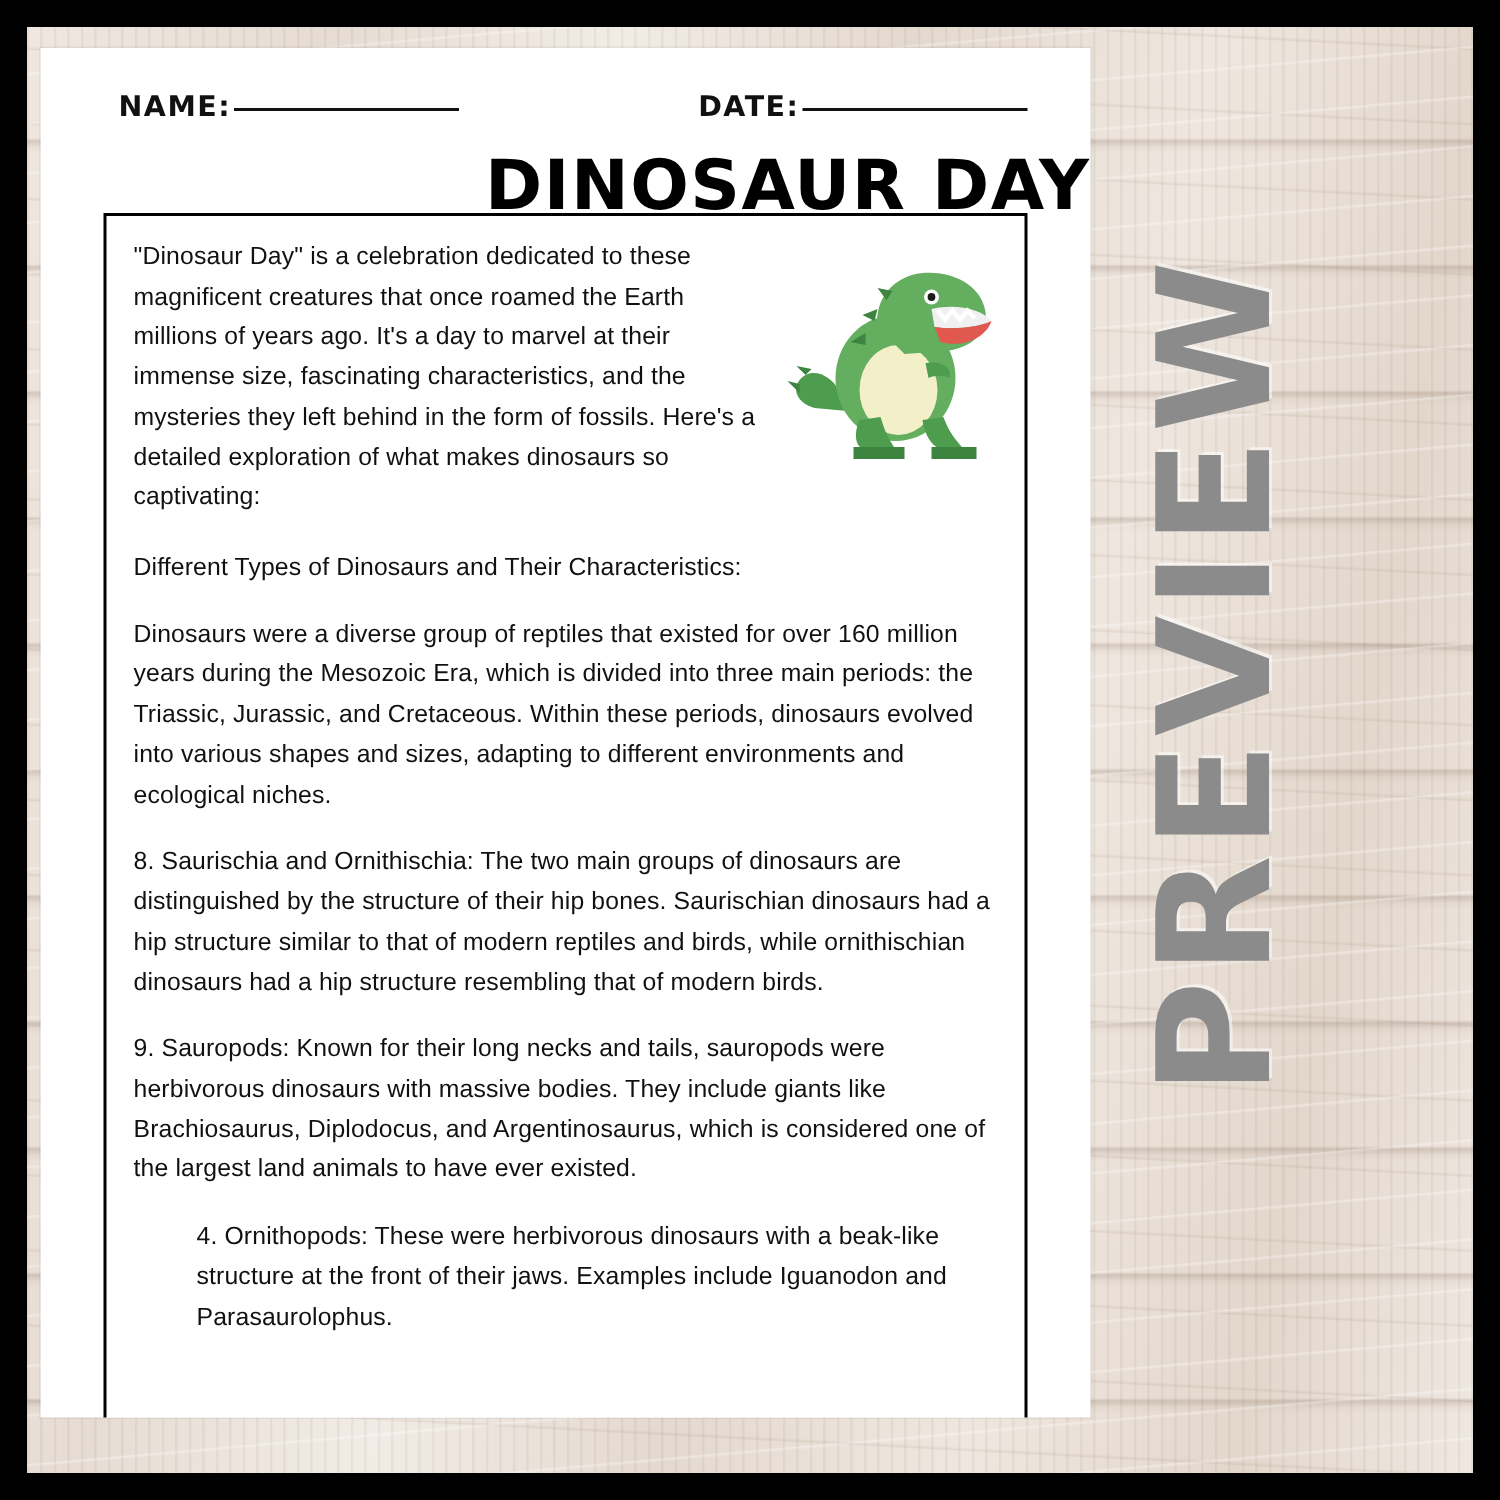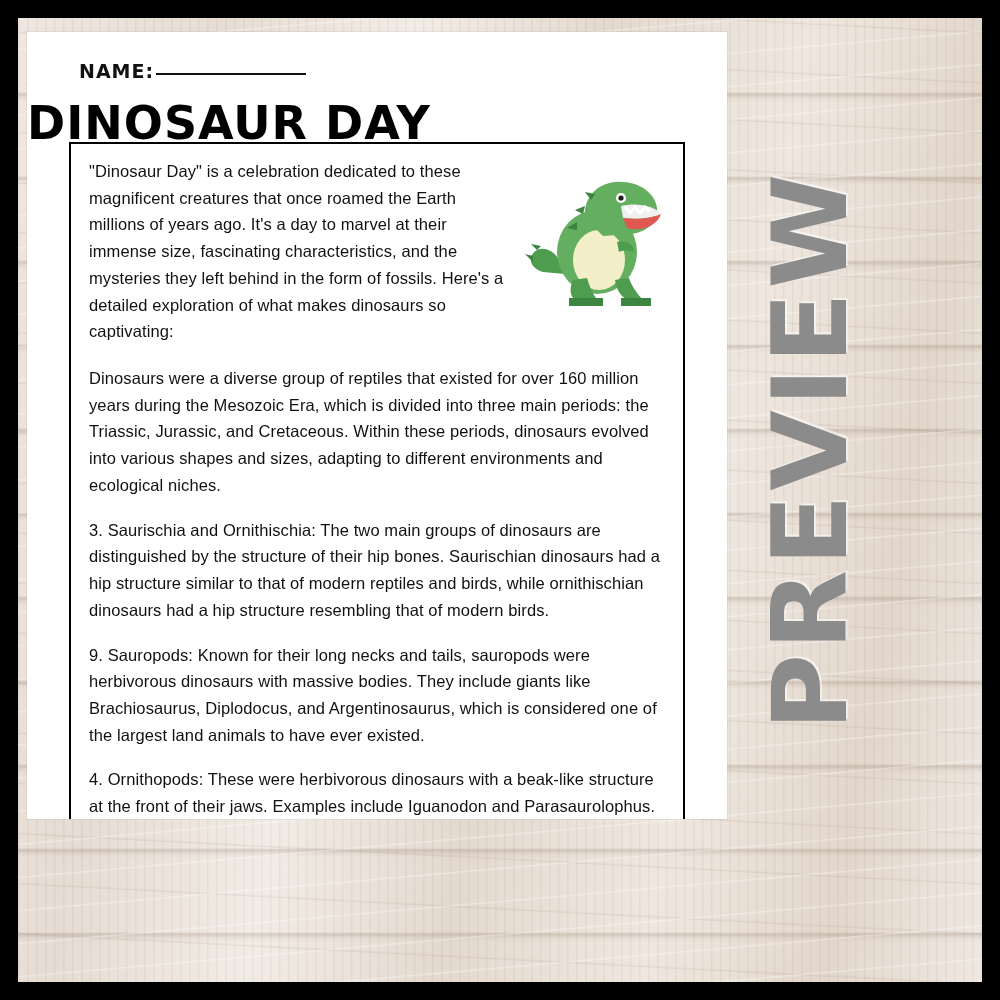--- a/index.html
+++ b/index.html
@@ -59,21 +59,21 @@
     letter-spacing: 4px;
     color: #8b8b8b;
     text-shadow: 2px 2px 0 rgba(255,255,255,0.55);
     white-space: nowrap;
   }
 
   
   #page {
     position: absolute;
     left: 27px; top: 32px;
-    width: 700px; height: 787px;
+    width: 700px; height: 913px;
     background: #ffffff;
     box-shadow: 0 0 0 1px rgba(0,0,0,0.05);
     overflow: hidden;
   }
   .namedate {
     display: flex;
     justify-content: space-between;
     padding: 28px 42px 0 52px;
     font-family: "DejaVu Sans", sans-serif;
     font-size: 19px;
@@ -84,21 +84,21 @@
   .namedate .field { white-space: nowrap; }
   .namedate .line {
     display: inline-block;
     width: 150px;
     border-bottom: 2px solid #111;
     vertical-align: 3px;
     margin-left: 2px;
   }
   h1#sheet-title {
     margin: 14px 0 0 0;
-    text-align: left;
+    text-align: right;
     font-family: "DejaVu Sans", sans-serif;
     font-size: 46px;
     font-weight: 700;
     letter-spacing: 1px;
     color: #000;
   }
 
   #body-box {
     position: absolute;
     left: 42px; top: 110px;
@@ -110,21 +110,21 @@
   }
   .para {
     font-family: "Liberation Sans", sans-serif;
     font-size: 16.5px;
     line-height: 1.62;
     color: #111;
     margin: 0 0 18px 0;
     letter-spacing: 0.1px;
   }
   .para.first { margin-bottom: 20px; }
-  .para.last { margin-bottom: 0; }
+  .para.last { margin-bottom: 0; margin-left: 42px; }
 
   
   #dino {
     float: right;
     width: 140px;
     height: 150px;
     margin: 2px 0 4px 12px;
   }
 </style>
 </head>
@@ -136,20 +136,23 @@
 
   <div id="preview-watermark">
     <span>PREVIEW</span>
   </div>
 
   <div id="page">
 
     <div class="namedate">
       <div class="field">
         <span>NAME:</span><span class="line"></span>
+      </div>
+      <div class="field">
+        <span>DATE:</span><span class="line"></span>
       </div>
     </div>
 
     <h1 id="sheet-title">DINOSAUR DAY</h1>
 
     <div id="body-box">
 
       <svg id="dino" viewBox="0 0 140 150" aria-hidden="true">
 
         <path d="M18 112 C4 108 2 96 12 90 C20 86 30 92 34 100 L40 114 Z" fill="#4e9c4e"></path>
@@ -172,20 +175,21 @@
         <path d="M98 58 C112 60 128 58 136 54 C132 66 116 72 102 68 Z" fill="#e0584f"></path>
         <path d="M100 47 l5 6 l5 -6 l5 6 l5 -6 l5 5" fill="none" stroke="#ffffff" stroke-width="3"></path>
 
         <circle cx="96" cy="38" r="5" fill="#ffffff"></circle>
         <circle cx="96" cy="38" r="2.6" fill="#1b1b1b"></circle>
 
         <path d="M66 40 L60 32 L70 34 Z M58 54 L50 50 L60 46 Z M52 70 L42 68 L52 62 Z" fill="#3d8440"></path>
       </svg>
 
       <p class="para first">"Dinosaur Day" is a celebration dedicated to these magnificent creatures that once roamed the Earth millions of years ago. It's a day to marvel at their immense size, fascinating characteristics, and the mysteries they left behind in the form of fossils. Here's a detailed exploration of what makes dinosaurs so captivating:</p>
+      <p class="para">Different Types of Dinosaurs and Their Characteristics:</p>
       <p class="para">Dinosaurs were a diverse group of reptiles that existed for over 160 million years during the Mesozoic Era, which is divided into three main periods: the Triassic, Jurassic, and Cretaceous. Within these periods, dinosaurs evolved into various shapes and sizes, adapting to different environments and ecological niches.</p>
-      <p class="para">3. Saurischia and Ornithischia: The two main groups of dinosaurs are distinguished by the structure of their hip bones. Saurischian dinosaurs had a hip structure similar to that of modern reptiles and birds, while ornithischian dinosaurs had a hip structure resembling that of modern birds.</p>
+      <p class="para">8. Saurischia and Ornithischia: The two main groups of dinosaurs are distinguished by the structure of their hip bones. Saurischian dinosaurs had a hip structure similar to that of modern reptiles and birds, while ornithischian dinosaurs had a hip structure resembling that of modern birds.</p>
       <p class="para">9. Sauropods: Known for their long necks and tails, sauropods were herbivorous dinosaurs with massive bodies. They include giants like Brachiosaurus, Diplodocus, and Argentinosaurus, which is considered one of the largest land animals to have ever existed.</p>
       <p class="para last">4. Ornithopods: These were herbivorous dinosaurs with a beak-like structure at the front of their jaws. Examples include Iguanodon and Parasaurolophus.</p>
     </div>
 
   </div>
 </div>
 
 </body></html>

